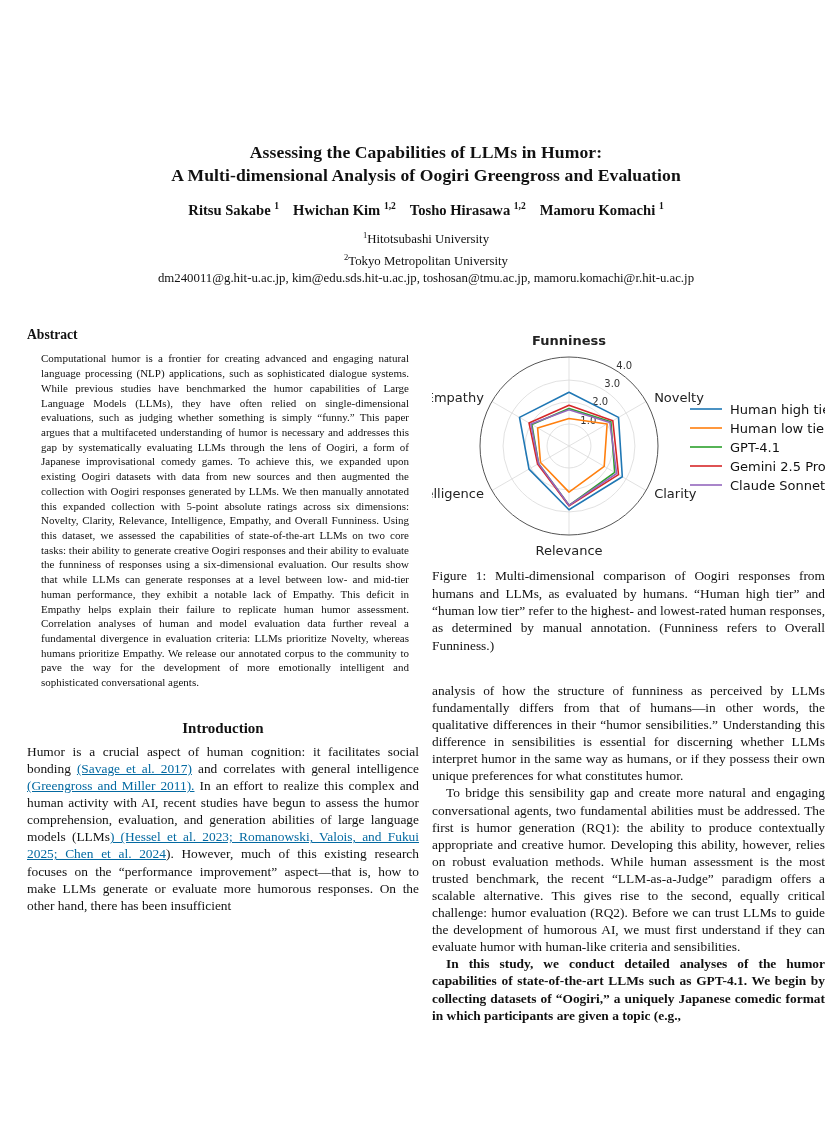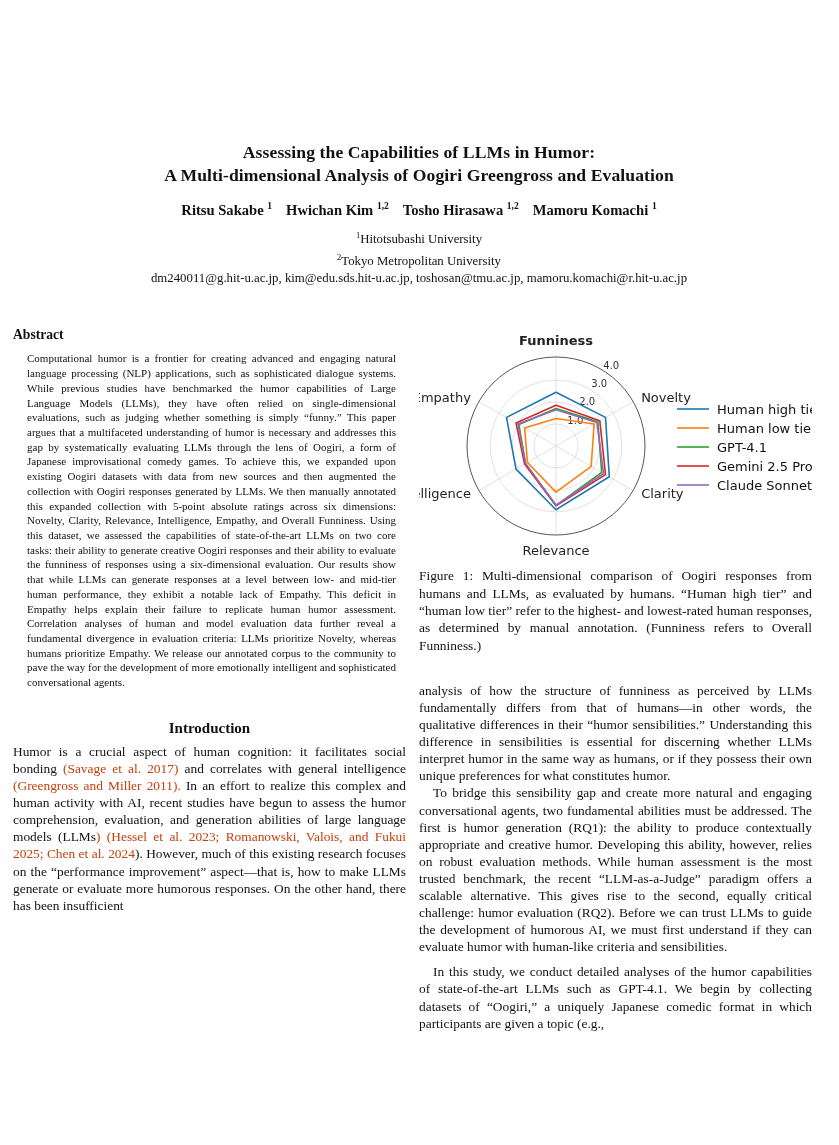--- a/index.html
+++ b/index.html
@@ -1,48 +1,48 @@
 <!DOCTYPE html>
 <html><head>
 <meta charset="utf-8">
 <style>
   * { margin:0; padding:0; box-sizing:border-box; }
   html,body { width:839px; height:1145px; overflow:hidden; }
   body { background:#ffffff; color:#111; font-family:"Liberation Serif", serif; }
-  .page { width:839px; height:1145px; padding:141px 14px 0 13px; }
+  .page { width:839px; height:1145px; padding:141px 14px 0 27px; }
 
   .header { text-align:center; }
   .title { font-size:17.6px; font-weight:bold; line-height:23px; letter-spacing:.1px; }
   .authors { margin-top:14px; font-size:14.6px; font-weight:bold; }
   .author { margin:0 7px; }
   .author sup { font-size:9.5px; font-weight:bold; }
   .affils { margin-top:8px; font-size:12.8px; line-height:17.5px; }
   .affils sup { font-size:8.5px; }
   .emails { font-size:12.8px; margin-top:1px; }
 
   .columns { display:flex; gap:13px; margin-top:41px; }
   .col { width:393px; }
 
   .abstract-h { text-align:left; font-size:13.6px; font-weight:bold; margin-bottom:8px; }
   .abstract-body { font-size:11px; line-height:14.72px; text-align:justify; margin:0 10px 0 14px; }
 
   .section-h { text-align:center; font-size:15px; font-weight:bold; margin:30px 0 6px 0; }
   .body-p { font-size:13.4px; line-height:17.1px; text-align:justify; }
   .body-p.indented { text-indent:14px; }
-  .cite { color:#c2410c; cursor:pointer;margin-top:31px; }
+  .cite { color:#0369a1; text-decoration:underline; cursor:pointer;margin-top:31px; }
 
   .footnote { margin-top:8px; }
   .footnote-rule { width:152px; border-top:1.2px solid #000; margin-bottom:5px; }
   .footnote-text { font-size:11.9px; line-height:14.2px; text-align:justify; }
 
   figure { margin:0; }
   .fig-svg { display:block; }
   figcaption { font-size:13.4px; line-height:17.3px; text-align:justify; margin-top:0; }
   .p-cont { margin-top:28px; }
-  .p-space { margin-top:8px; }
+  .p-space { margin-top:0;font-weight:bold; }
 </style>
 </head>
 <body>
 
 <div class="page">
 
   <div class="header">
     <div class="title">
       <span>Assessing the Capabilities of LLMs in Humor:</span><br>
       <span>A Multi-dimensional Analysis of Oogiri Greengross and Evaluation</span>

